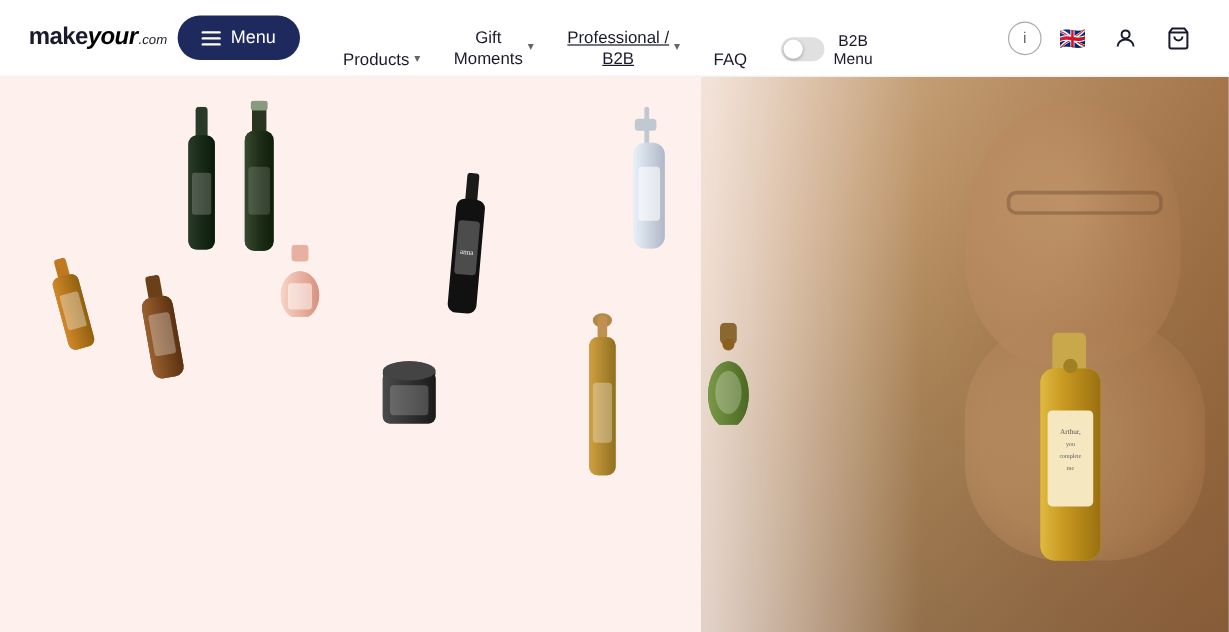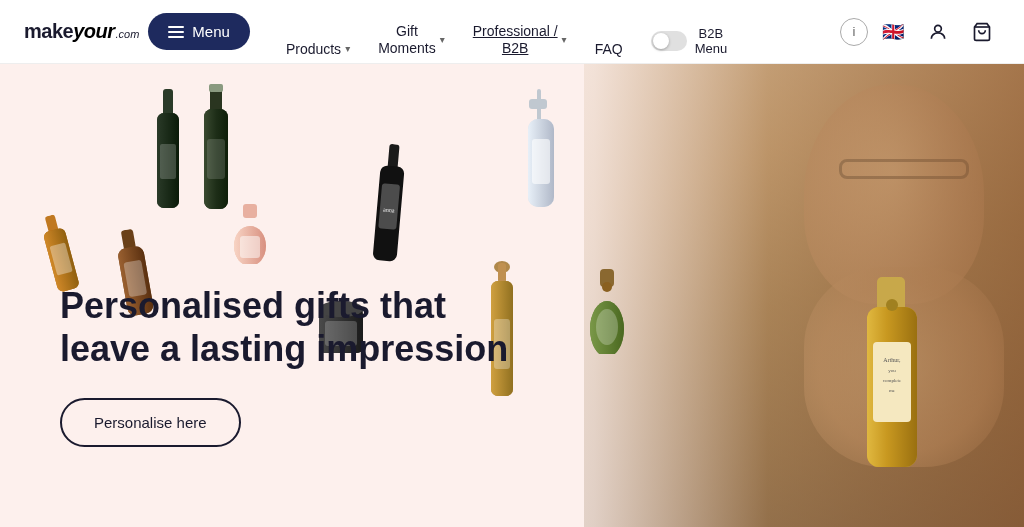--- a/index.html
+++ b/index.html
@@ -441,18 +441,14 @@
       <defs>
           <linearGradient id="brownSm" x1="0" y1="0" x2="1" y2="0">
             <stop offset="0%" stop-color="#9a6030"></stop>
             <stop offset="100%" stop-color="#5a3010"></stop>
           </linearGradient>
         </defs>
       <rect x="6" y="32" width="18" height="35" rx="3" fill="rgba(255,255,255,0.3)"></rect>
     </svg>
   </div>
 
-  <div class="hero-content">
-    <h1 class="hero-title">Personalised gifts that leave a lasting impression</h1>
-    <button class="personalise-btn">Personalise here</button>
-  </div>
 
 </section>
 
 </body></html>

